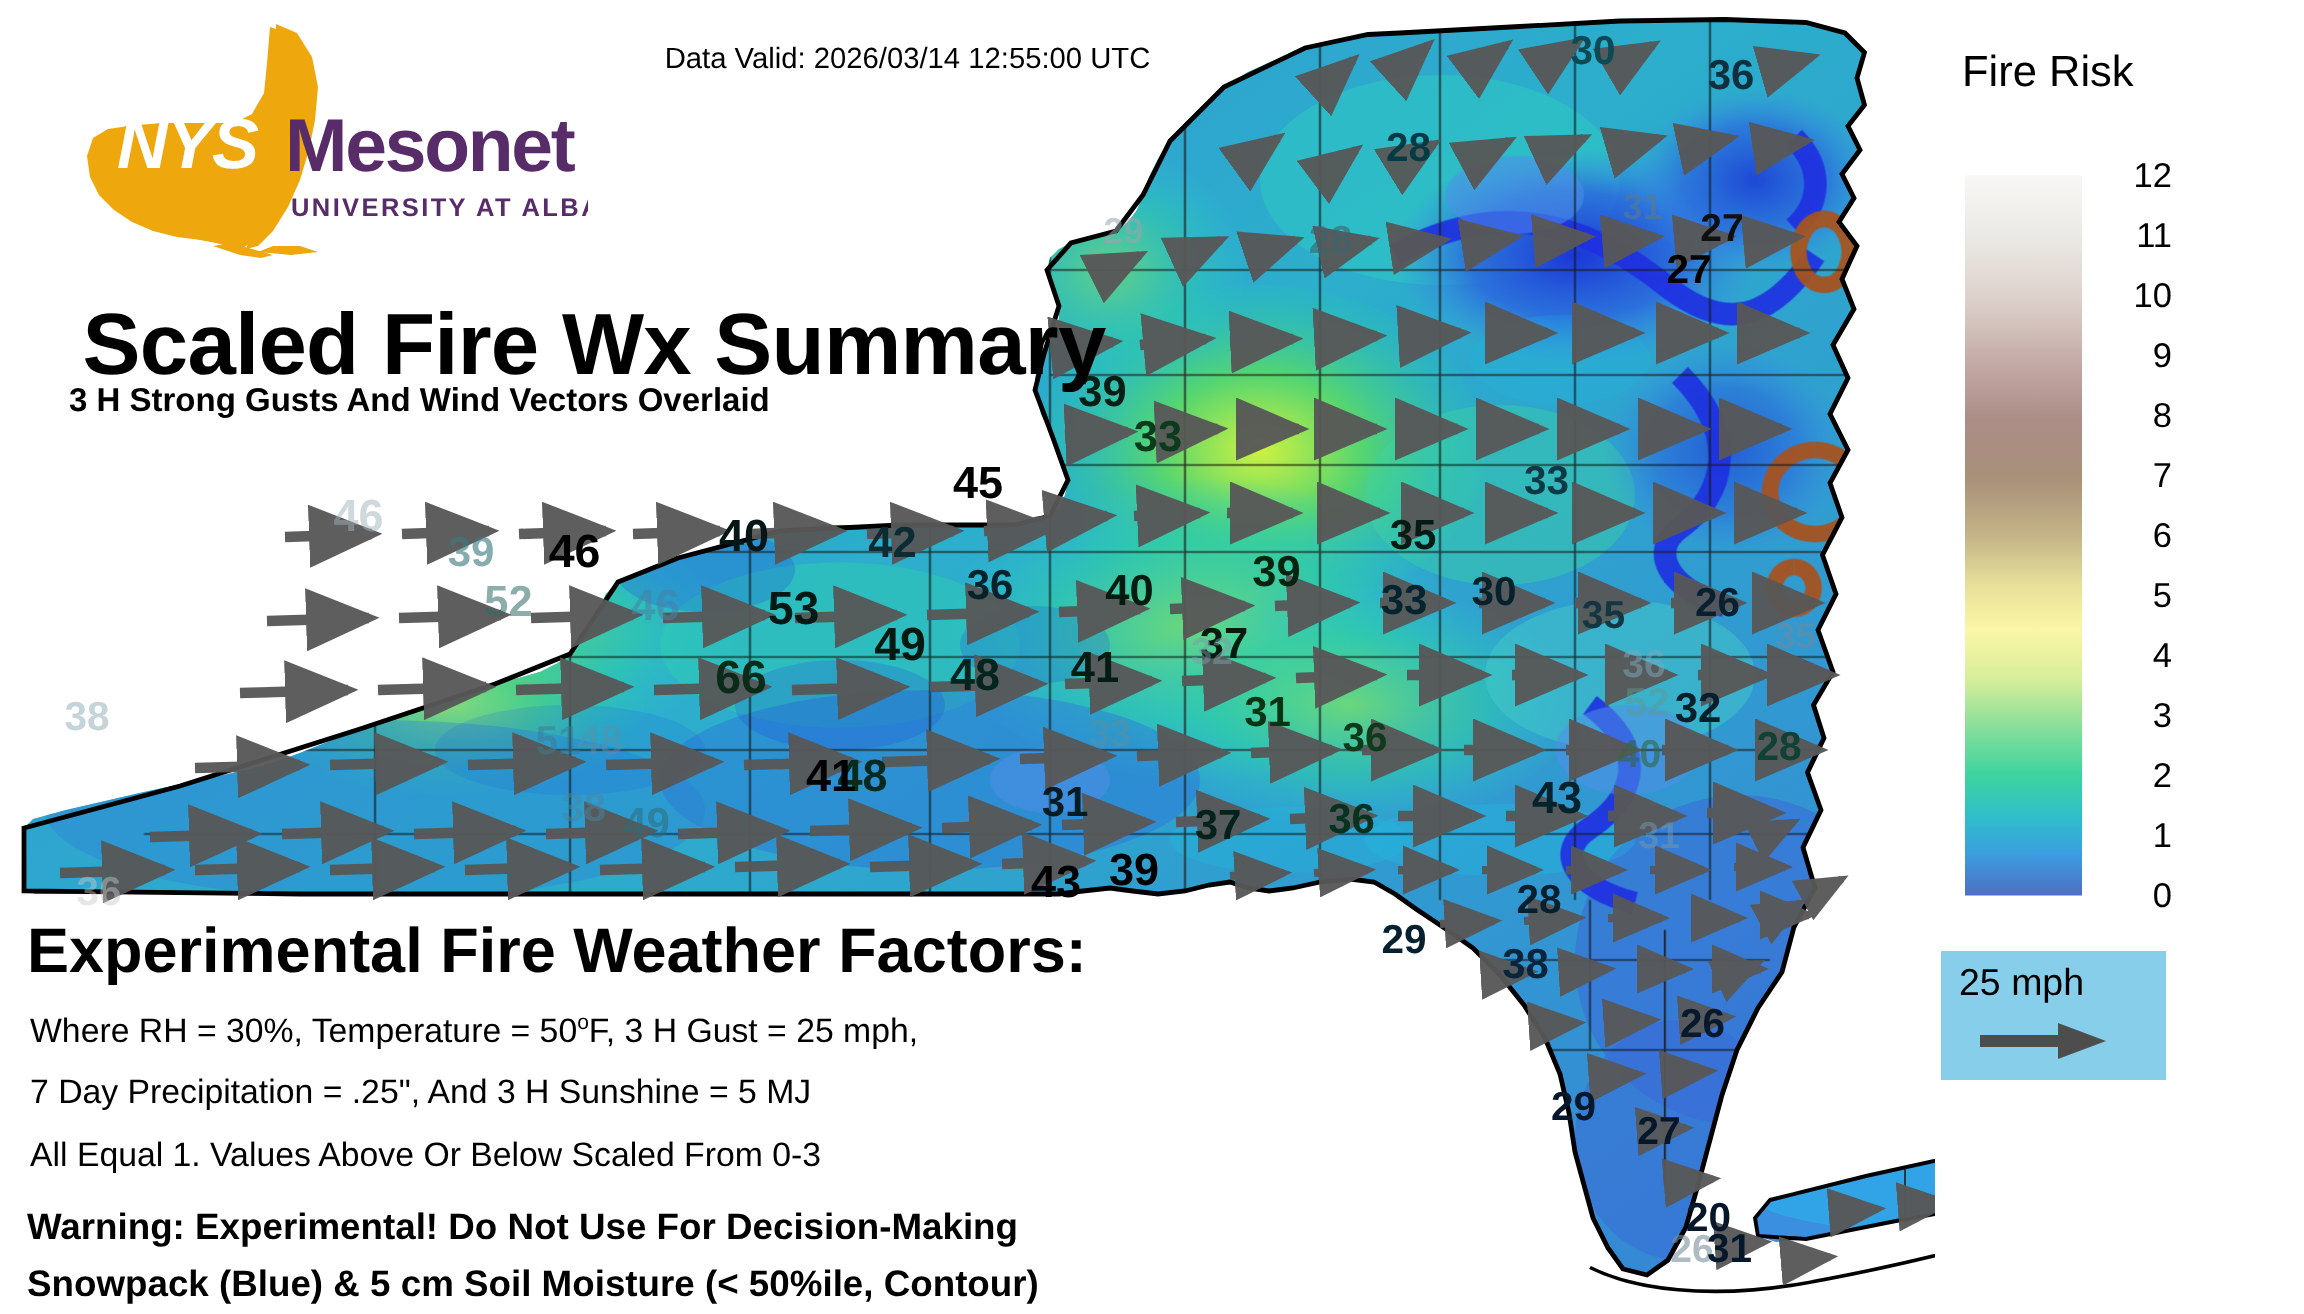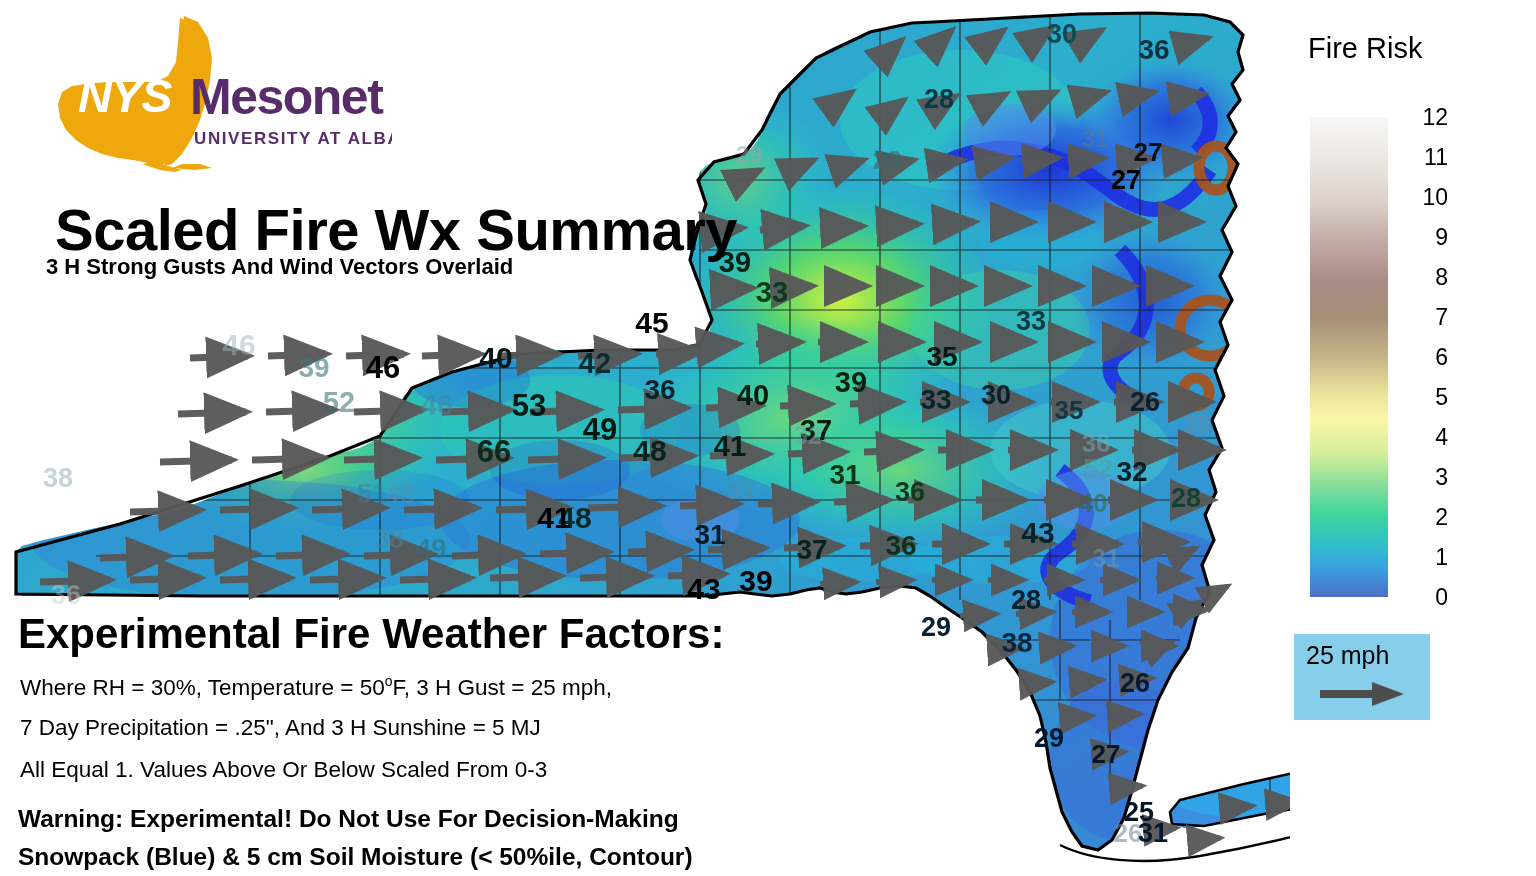--- a/index.html
+++ b/index.html
@@ -42,21 +42,21 @@
         transform:translate(-50%,-50%);white-space:nowrap;pointer-events:none;}
 
   
   #cb-title{left:1308px;top:32px;font-size:29px;}
   #cbar{left:1310px;top:117px;width:78px;height:480px;border:0;}
   #cb-ticks{left:1408px;top:117px;width:60px;height:480px;}
   .cb-tick{position:absolute;left:0;font-size:23px;text-align:right;width:40px;
            transform:translateY(-50%);}
 
   
-  #wlegend{left:1294px;top:634px;width:136px;height:86px;background:#87CEEB;}
+  #wlegend{left:1294px;top:634px;width:150px;height:86px;background:#87CEEB;}
   #wlegend .wl-text{position:absolute;left:12px;top:7px;font-size:25px;}
   #wlegend .wl-arrow{position:absolute;left:26px;top:46px;}
 </style>
 </head>
 <body>
 
 <div class="abs" id="map-wrap">
   <svg width="1290" height="876" viewBox="0 0 1290 876">
     <defs>
 
@@ -449,21 +449,21 @@
       <div class="gust" style="left: 431px; top: 549px; font-size: 28px; color: rgb(47, 109, 120); opacity: 0.55;">49</div>
       <div class="gust" style="left: 704px; top: 589px; font-size: 30px; color: rgb(0, 0, 0); opacity: 1;">43</div>
       <div class="gust" style="left: 756px; top: 581px; font-size: 30px; color: rgb(0, 0, 0); opacity: 1;">39</div>
       <div class="gust" style="left: 66px; top: 595px; font-size: 27px; color: rgb(200, 200, 200); opacity: 0.45;">36</div>
       <div class="gust" style="left: 1026px; top: 600px; font-size: 27px; color: rgb(6, 32, 46); opacity: 1;">28</div>
       <div class="gust" style="left: 936px; top: 627px; font-size: 27px; color: rgb(6, 32, 48); opacity: 1;">29</div>
       <div class="gust" style="left: 1017px; top: 643px; font-size: 28px; color: rgb(8, 37, 59); opacity: 1;">38</div>
       <div class="gust" style="left: 1135px; top: 683px; font-size: 27px; color: rgb(6, 25, 45); opacity: 1;">26</div>
       <div class="gust" style="left: 1049px; top: 738px; font-size: 27px; color: rgb(6, 24, 44); opacity: 1;">29</div>
       <div class="gust" style="left: 1106px; top: 754px; font-size: 26px; color: rgb(5, 24, 43); opacity: 1;">27</div>
-      <div class="gust" style="left: 1139px; top: 812px; font-size: 27px; color: rgb(4, 22, 42); opacity: 1;">25</div>
+      <div class="gust" style="left: 1139px; top: 812px; font-size: 27px; color: rgb(4, 22, 42); opacity: 1;">20</div>
       <div class="gust" style="left: 1128px; top: 833px; font-size: 26px; color: rgb(123, 143, 156); opacity: 0.6;">26</div>
       <div class="gust" style="left: 1153px; top: 833px; font-size: 27px; color: rgb(5, 24, 43); opacity: 1;">31</div>
     </div>
 </div>
 
 <div class="abs" id="logo">
   <svg width="370" height="165" viewBox="0 0 370 165">
     <path id="ny-shape" d="M160,8 L168,28 L170,46 L166,60 L156,66 L152,72 L64,72 L50,74 L40,80 L36,92
          L38,106 L44,118 L54,128 L66,136 L80,142 L96,146 L112,148 L124,150 L134,152
          L140,142 L146,130 L150,118 L154,104 L158,90 L160,76 L162,60 L164,44 L166,26
@@ -476,20 +476,21 @@
              L46,78 L62,72 L86,70 L112,70 L134,70 L146,64 L154,50 L156,30 Z" fill="#EFA70E"></path>
     <path d="M120,152 L138,158 L152,160 L160,158 L146,154 L132,150 Z" fill="#EFA70E"></path>
     <path d="M150,156 L172,158 L190,156 L178,152 L160,152 Z" fill="#EFA70E"></path>
     <text class="logo-nys" x="56" y="100">NYS</text>
     <text class="logo-mes" x="168" y="102">Mesonet</text>
     <text class="logo-ua" x="172" y="132">UNIVERSITY AT ALBANY</text>
   </svg>
 </div>
 
 <div class="abs" id="created">
+  <div>Data Valid: 2026/03/14 12:55:00 UTC</div>
 </div>
 
 <div class="abs" id="title-main">Scaled Fire Wx Summary</div>
 <div class="abs" id="title-sub">
   <div>3 H Strong Gusts And Wind Vectors Overlaid</div>
 </div>
 
 <div class="abs" id="factors-head">Experimental Fire Weather Factors:</div>
 <div class="abs factor-line" id="f1">
   <span>Where RH = 30%, Temperature = 50</span><sup class="deg">o</sup><span>F, 3 H Gust = 25 mph,</span>

